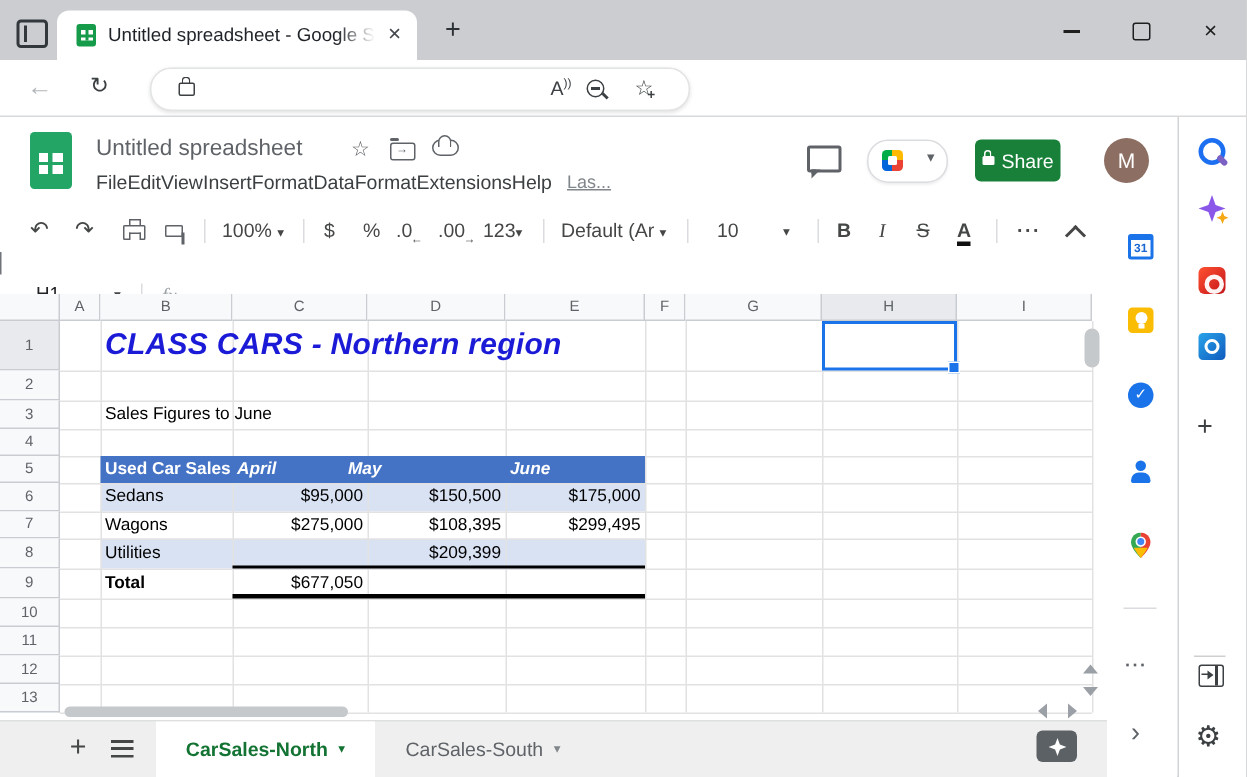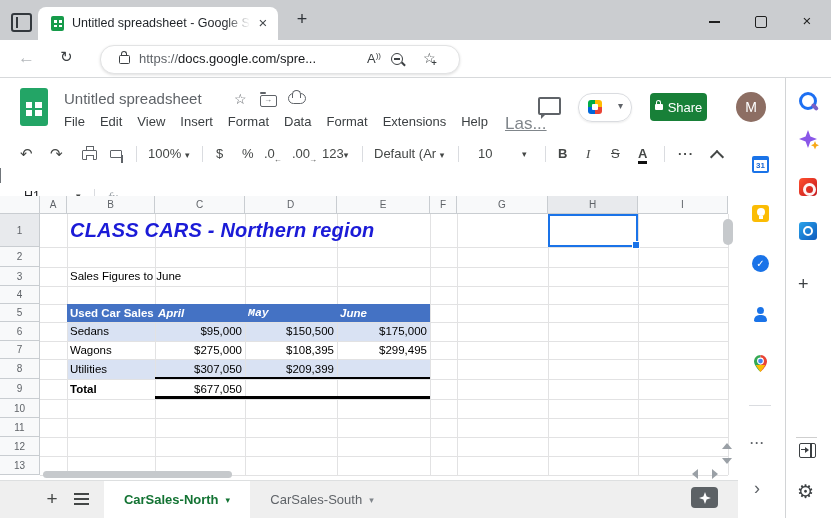--- a/index.html
+++ b/index.html
@@ -68,22 +68,22 @@
   #slogo i{position:absolute;left:6px;top:14px;width:16px;height:14px;background:#fff;}
   #slogo i:before{content:"";position:absolute;left:0;top:5.5px;width:16px;height:2.5px;background:#23a566;}
   #slogo i:after{content:"";position:absolute;left:6px;top:0;width:3px;height:14px;background:#23a566;}
   #doctitle{position:absolute;left:64px;top:12px;font-size:15px;color:#5f6368;}
   #dstar{position:absolute;left:234px;top:13px;font-size:14px;color:#5f6368;}
   #dfolder{position:absolute;left:260px;top:17px;width:15px;height:10px;border:1.5px solid #5f6368;border-radius:2px;}
   #dfolder:before{content:"";position:absolute;left:-1px;top:-4px;width:6px;height:2px;background:#5f6368;border-radius:1px;}
   #dfolder:after{content:"→";position:absolute;left:3px;top:-1px;font-size:8px;color:#5f6368;}
   #dcloud{position:absolute;left:288px;top:15px;width:16px;height:9px;border:1.5px solid #5f6368;border-radius:8px;}
   #dcloud:before{content:"";position:absolute;left:3px;top:-4px;width:7px;height:7px;border:1.5px solid #5f6368;border-bottom:none;border-radius:7px 7px 0 0;background:#fff;}
-  #menus{position:absolute;left:64px;top:36px;display:flex;gap:15px;font-size:13px;color:#3c4043;}
-  #lastedit{font-size:17px;color:#80868b;text-decoration:underline;margin-left:2px;}
+  #menus{position:absolute;left:64px;top:36px;display:flex;font-size:13px;color:#3c4043;}
+  #lastedit{font-size:12px;color:#80868b;text-decoration:underline;margin-left:10px;}
   #commenticon{position:absolute;left:538px;top:19px;width:19px;height:14px;border:2px solid #5f6368;border-radius:2px;}
   #commenticon:after{content:"";position:absolute;left:1px;bottom:-6px;border:3px solid transparent;border-top-color:#5f6368;border-left-color:#5f6368;}
   #meet{position:absolute;left:578px;top:15px;width:52px;height:27px;border:1px solid #dadce0;border-radius:14px;box-shadow:0 1px 2px rgba(0,0,0,.08);}
   #meet .cam{position:absolute;left:9px;top:6px;width:14px;height:14px;border-radius:3px;
       background:conic-gradient(#ffba00 0 25%,#ea4335 25% 50%,#0066da 50% 75%,#00ac47 75%);}
   #meet .cam:after{content:"";position:absolute;left:4px;top:4px;width:6px;height:6px;background:#fff;border-radius:1px;}
   #meet .caret{position:absolute;right:8px;top:6px;color:#5f6368;font-size:10px;}
   #sharebtn{position:absolute;left:650px;top:15px;width:57px;height:28px;background:#188038;border-radius:4px;color:#fff;
             display:flex;align-items:center;justify-content:center;gap:5px;font-size:13px;}
   #sharelock{position:relative;width:8px;height:6px;background:#fff;border-radius:1px;display:inline-block;}
@@ -200,21 +200,20 @@
     <div id="win-min" class="winctl"><i></i></div>
     <div id="win-max" class="winctl"><i></i></div>
     <div id="win-close" class="winctl">×</div>
   </div>
 
   <div id="navbar">
     <div id="back">←</div>
     <div id="refresh">↻</div>
     <div id="omnibox">
       <span id="lock"></span>
-      <span id="urltext"><span class="scheme">https://</span><span class="host">docs.google.com</span><span class="path">/spre...</span></span>
       <span id="readaloud"><span>A</span><em>))</em></span>
       <span id="zoomout"></span>
       <span id="favstar"><span>☆</span><em>+</em></span>
     </div>
     <div id="ext-docs" class="ext">
         <i class="y"></i>
         <i class="g"></i>
         <i class="b"></i>
       </div>
     <div id="ext-green" class="ext">
@@ -355,35 +354,34 @@
     <div class="gh" style="top:279px"></div>
 
     <div class="band" style="top:126px;height:19px;"></div>
     <div class="band" style="top:163px;height:20px;"></div>
     <div id="t5band"></div>
 
     <div class="cell" style="left:70px;top:71px;height:19px;line-height:19px;">Sales Figures to June</div>
     <div class="cell" id="b1title" style="left:70px;top:18px;height:33px;line-height:33px;">CLASS CARS - Northern region</div>
     <div class="cell h5" style="left:70px;top:108px;height:18px;line-height:18px;">Used Car Sales</div>
     <div class="cell h5 h5i" style="left:158px;top:108px;height:18px;line-height:18px;">April</div>
-    <div class="cell h5 h5i" style="left:248px;top:108px;height:22px;line-height:18px;font-family:Liberation Mono, monospace;">May</div>
+    <div class="cell h5 h5i" style="left:232px;top:108px;height:22px;line-height:18px;">May</div>
     <div class="cell h5 h5i" style="left:340px;top:108px;height:18px;line-height:18px;">June</div>
 
     <div class="cell" style="left:70px;top:126px;height:19px;line-height:19px;">Sedans</div>
     <div class="cell num" style="left:155px;top:126px;width:87px;height:19px;line-height:19px;">$95,000</div>
     <div class="cell num" style="left:245px;top:126px;width:89px;height:19px;line-height:19px;">$150,500</div>
     <div class="cell num" style="left:337px;top:126px;width:90px;height:19px;line-height:19px;">$175,000</div>
 
     <div class="cell" style="left:70px;top:145px;height:18px;line-height:18px;">Wagons</div>
     <div class="cell num" style="left:155px;top:145px;width:87px;height:18px;line-height:18px;">$275,000</div>
     <div class="cell num" style="left:245px;top:145px;width:89px;height:18px;line-height:18px;">$108,395</div>
     <div class="cell num" style="left:337px;top:145px;width:90px;height:18px;line-height:18px;">$299,495</div>
 
     <div class="cell" style="left:70px;top:163px;height:20px;line-height:20px;">Utilities</div>
-    <div class="cell num" style="left:155px;top:163px;width:87px;height:20px;line-height:20px;">$307,050</div>
     <div class="cell num" style="left:245px;top:163px;width:89px;height:20px;line-height:20px;">$209,399</div>
 
     <div class="cell" style="left:70px;top:183px;height:20px;line-height:20px;font-weight:bold;">Total</div>
     <div class="cell num" style="left:155px;top:183px;width:87px;height:28px;line-height:20px;">$677,050</div>
 
     <div class="blackline" style="top:181px;height:2px;"></div>
     <div class="blackline" style="top:200px;height:3px;"></div>
 
     <div id="selection">
         <i></i>

